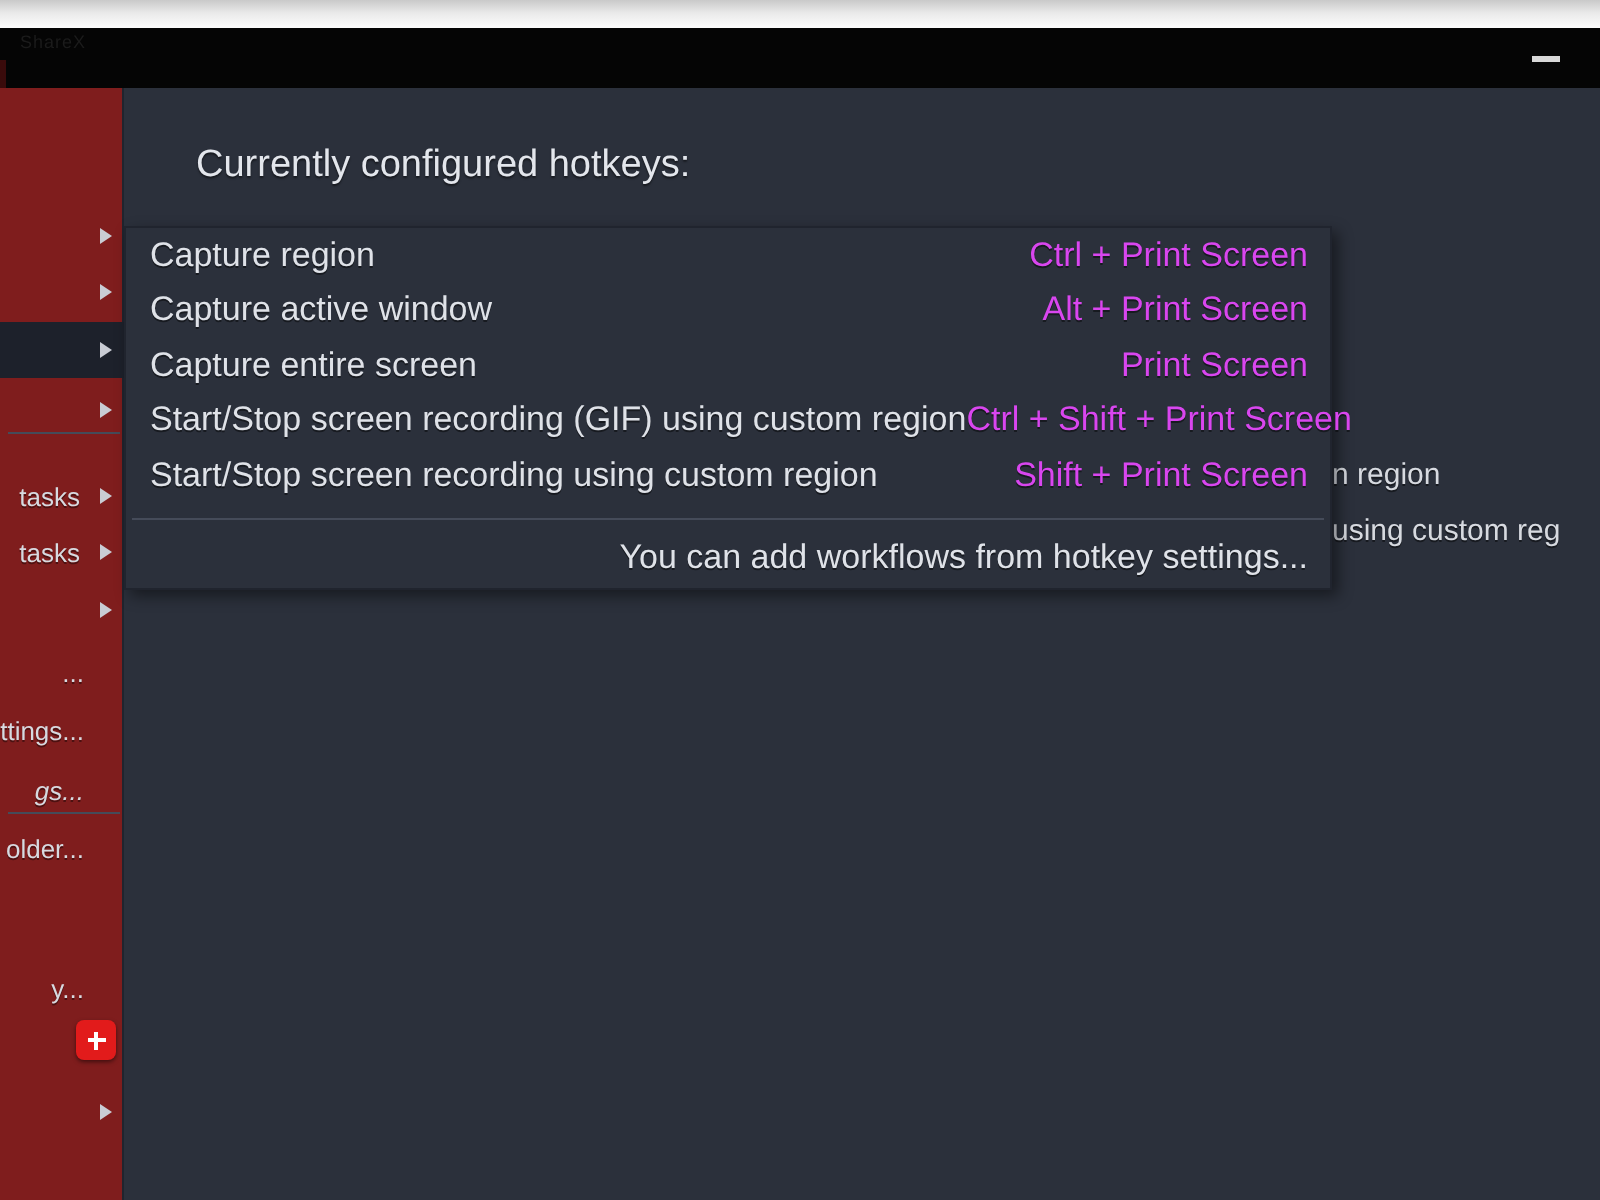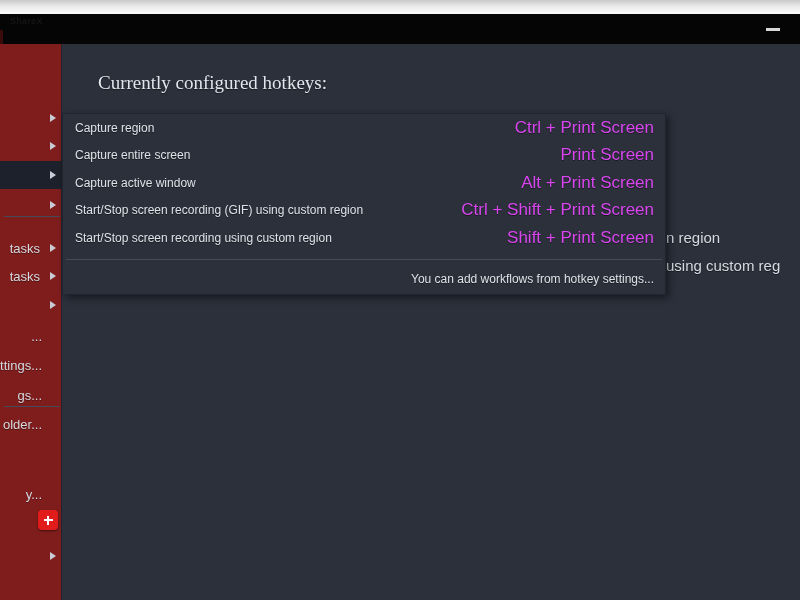--- a/index.html
+++ b/index.html
@@ -100,38 +100,37 @@
   .popup-header{
     position:absolute; left:62px; top:70px;
     width:604px; height:40px;
     display:flex; align-items:center;
   }
   .popup-title{
     position:absolute; left:36px; top:2px;
     font-size:19px; color:#e3e6ec;
     white-space:nowrap;
     text-shadow:0 1px 1px rgba(0,0,0,.5);
-    font-family:Liberation Serif, serif;
   }
 
   .popup{
     position:absolute; left:62px; top:113px;
     width:604px; height:182px;
     background:#2b303b;
     border:1px solid #20242e;
     box-shadow:3px 3px 7px rgba(0,0,0,.45);
   }
   .hk-row{
     position:relative;
     height:27.5px;
     display:flex; align-items:center; justify-content:space-between;
     padding:0 11px 0 12px;
   }
   .hk-name{
-    font-size:12px; color:#dfe2e8; white-space:nowrap;
+    font-size:17px; color:#dfe2e8; white-space:nowrap;
     text-shadow:0 1px 0 rgba(0,0,0,.45);
   }
   .hk-key{
     font-size:17px; color:#d946ef; white-space:nowrap;
     text-shadow:0 1px 0 rgba(0,0,0,.45);
   }
   .hk-sep{
     height:1px; background:#454b59; margin:7px 3px 6px 3px;
   }
   .hk-footer{
@@ -185,21 +184,21 @@
       </div>
       <div class="sb-item" style="top: 247px;">
         <span class="sb-arrow"></span>
       </div>
       <div class="sb-item" style="top: 278px;">
         <span class="sb-label wide">...</span>
       </div>
       <div class="sb-item" style="top: 307px;">
         <span class="sb-label wide">ettings...</span>
       </div>
-      <div class="sb-item" style="top: 337px;">
+      <div class="sb-item" style="top: 337px; font-style: italic;">
         <span class="sb-label wide">gs...</span>
       </div>
       <div class="sb-item" style="top: 366px;">
         <span class="sb-label wide">older...</span>
       </div>
       <div class="sb-item" style="top: 436px;">
         <span class="sb-label wide">y...</span>
       </div>
       <div class="sb-sep" style="top: 172px;"></div>
       <div class="sb-sep" style="top: 362px;"></div>
@@ -215,26 +214,26 @@
   <div class="popup-header">
     <div class="popup-title">Currently configured hotkeys:</div>
   </div>
 
   <div class="popup" id="popup">
       <div class="hk-row">
         <span class="hk-name">Capture region</span>
         <span class="hk-key">Ctrl + Print Screen</span>
       </div>
       <div class="hk-row">
+        <span class="hk-name">Capture active window</span>
+        <span class="hk-key">Alt + Print Screen</span>
+      </div>
+      <div class="hk-row">
         <span class="hk-name">Capture entire screen</span>
         <span class="hk-key">Print Screen</span>
-      </div>
-      <div class="hk-row">
-        <span class="hk-name">Capture active window</span>
-        <span class="hk-key">Alt + Print Screen</span>
       </div>
       <div class="hk-row">
         <span class="hk-name">Start/Stop screen recording (GIF) using custom region</span>
         <span class="hk-key">Ctrl + Shift + Print Screen</span>
       </div>
       <div class="hk-row">
         <span class="hk-name">Start/Stop screen recording using custom region</span>
         <span class="hk-key">Shift + Print Screen</span>
       </div>
       <div class="hk-sep"></div>

